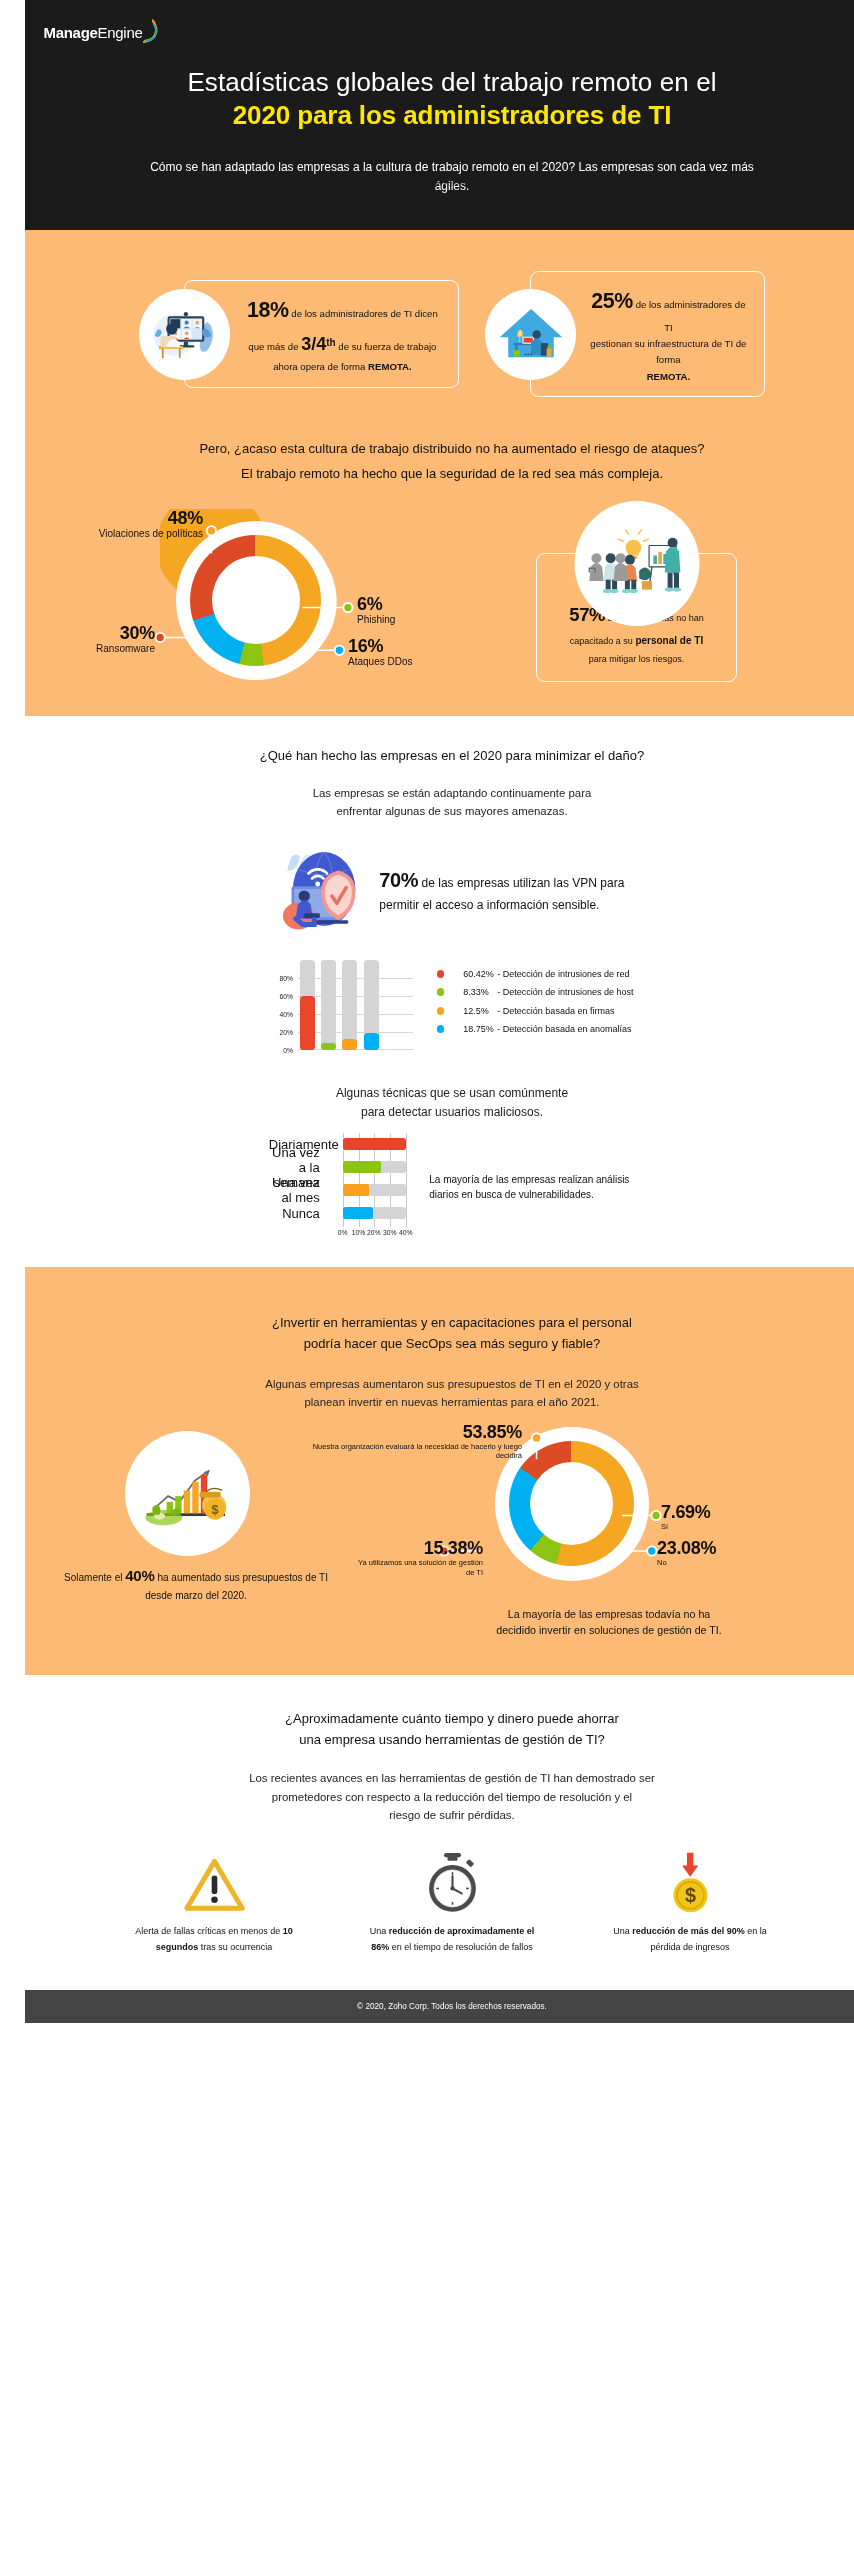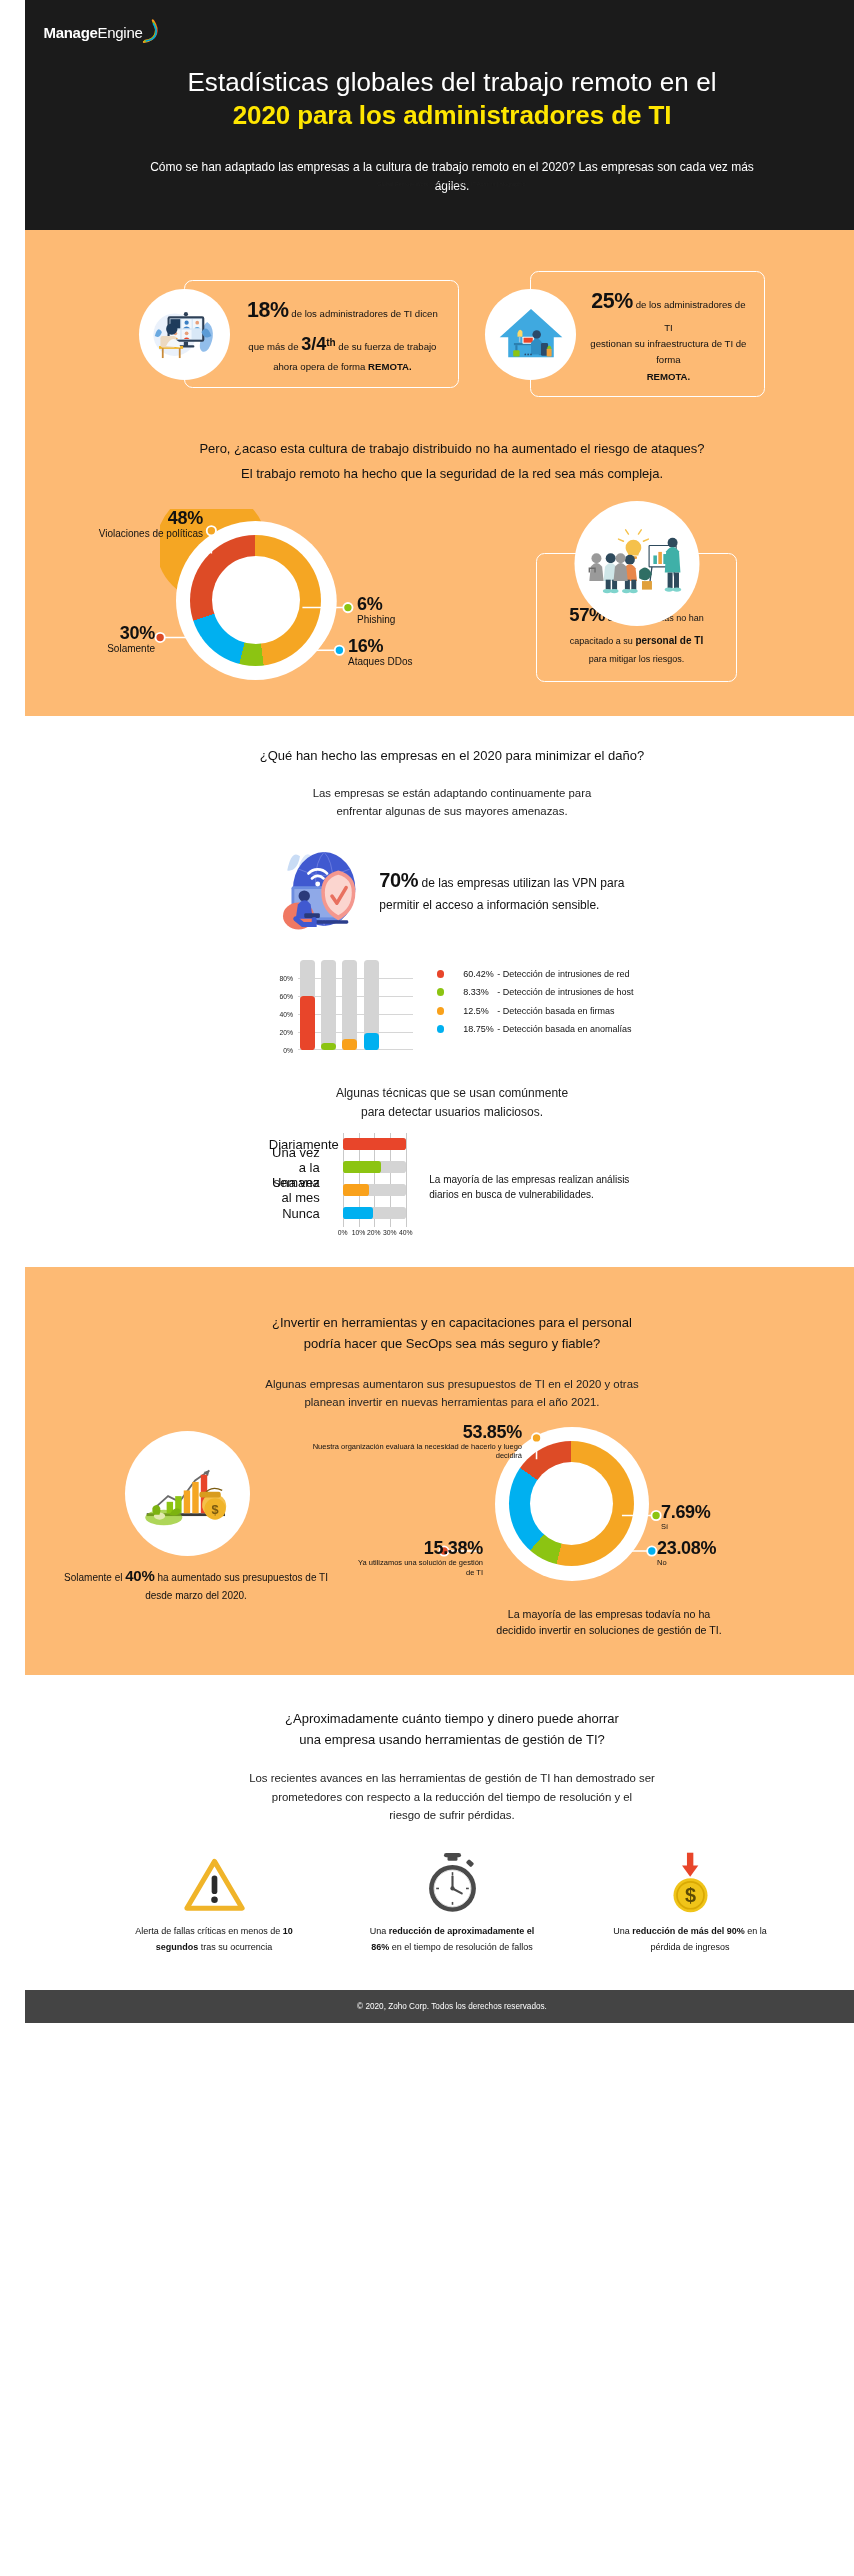--- a/index.html
+++ b/index.html
@@ -425,21 +425,21 @@
         <div class="lbl right" style="left:332px;top:93px;">
           <div class="pct">6%</div>
           <div class="nm">Phishing</div>
         </div>
         <div class="lbl right" style="left:323px;top:135px;">
           <div class="pct">16%</div>
           <div class="nm">Ataques DDos</div>
         </div>
         <div class="lbl left" style="left:0px;top:122px;width:130px;">
           <div class="pct">30%</div>
-          <div class="nm">Solamente</div>
+          <div class="nm">Ransomware</div>
         </div>
       </div>
 
       <div class="donut-right">
         <div class="card57">
           <div class="circle57">
             <svg width="107" height="74" viewBox="0 0 150 104">
               <path d="M70 18 a11 11 0 0 1 11 11 c0 5-4 7-4 11 l-14 0 c0-4-4-6-4-11 a11 11 0 0 1 11-11Z" fill="#f5c14b"></path>
               <rect x="65" y="41" width="10" height="4" rx="1.5" fill="#f0a13c"></rect>
               <path d="M63 10 l-4-6 M77 10 l4-6 M56 20 l-7-3 M84 20 l7-3" stroke="#f5c14b" stroke-width="2" stroke-linecap="round"></path>

